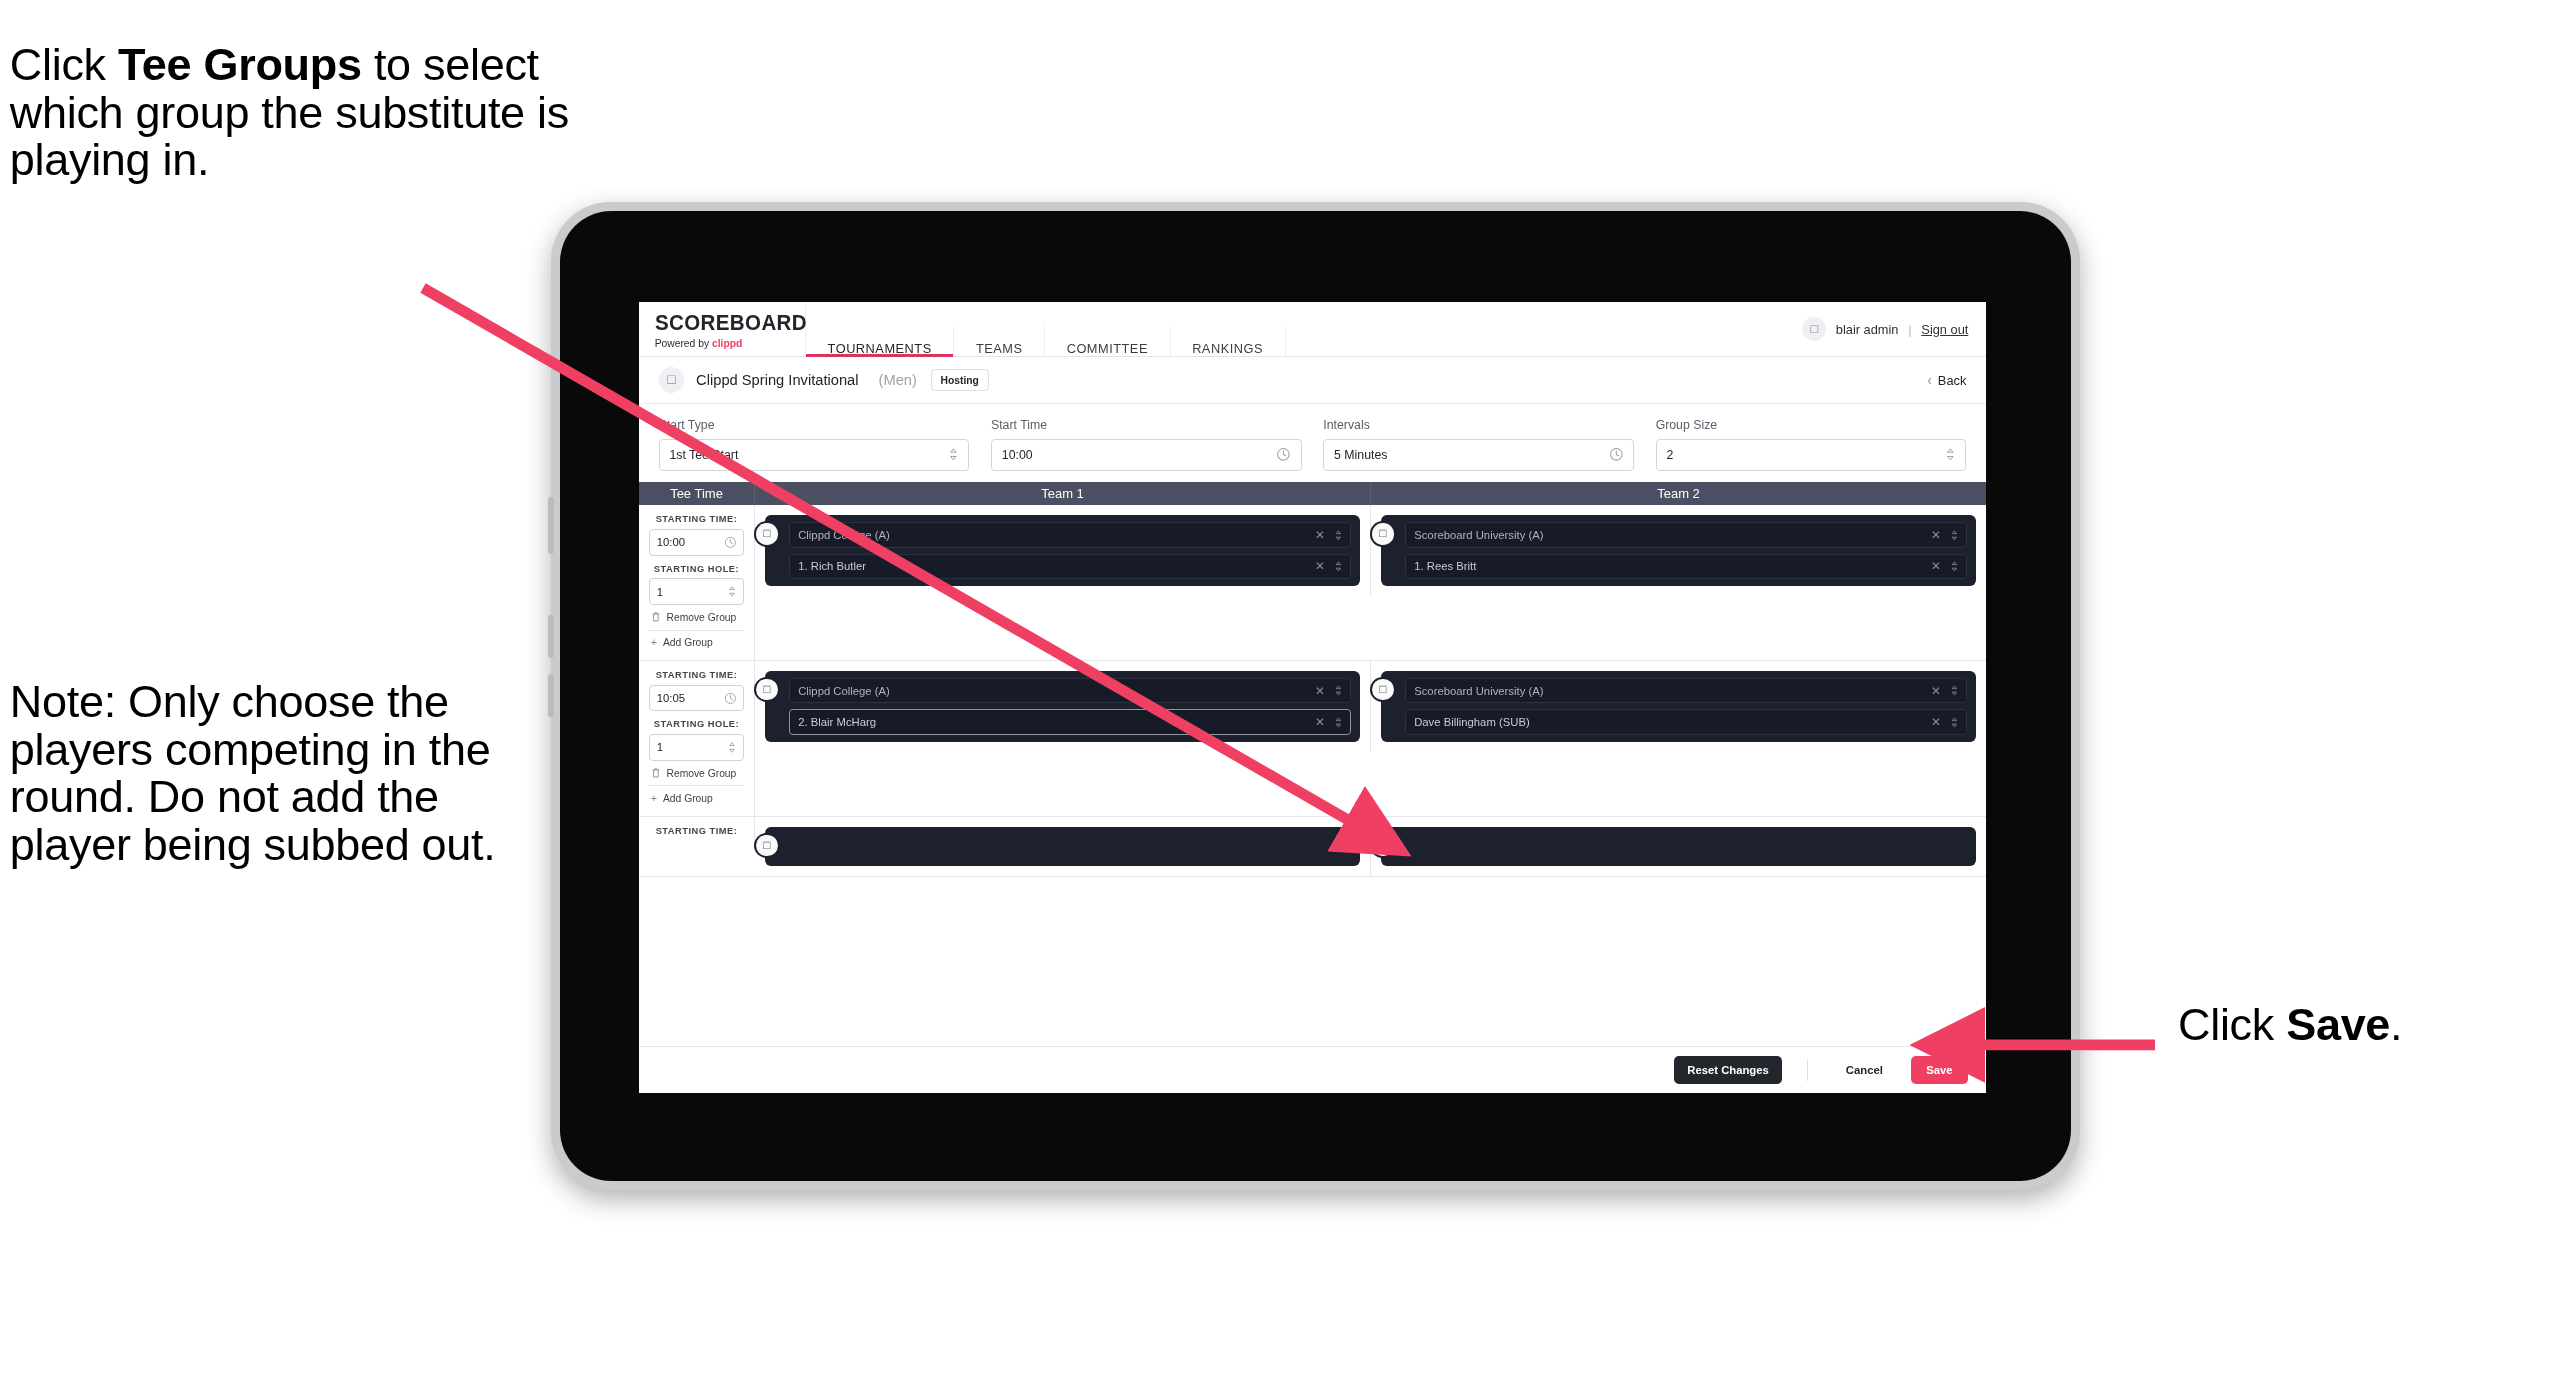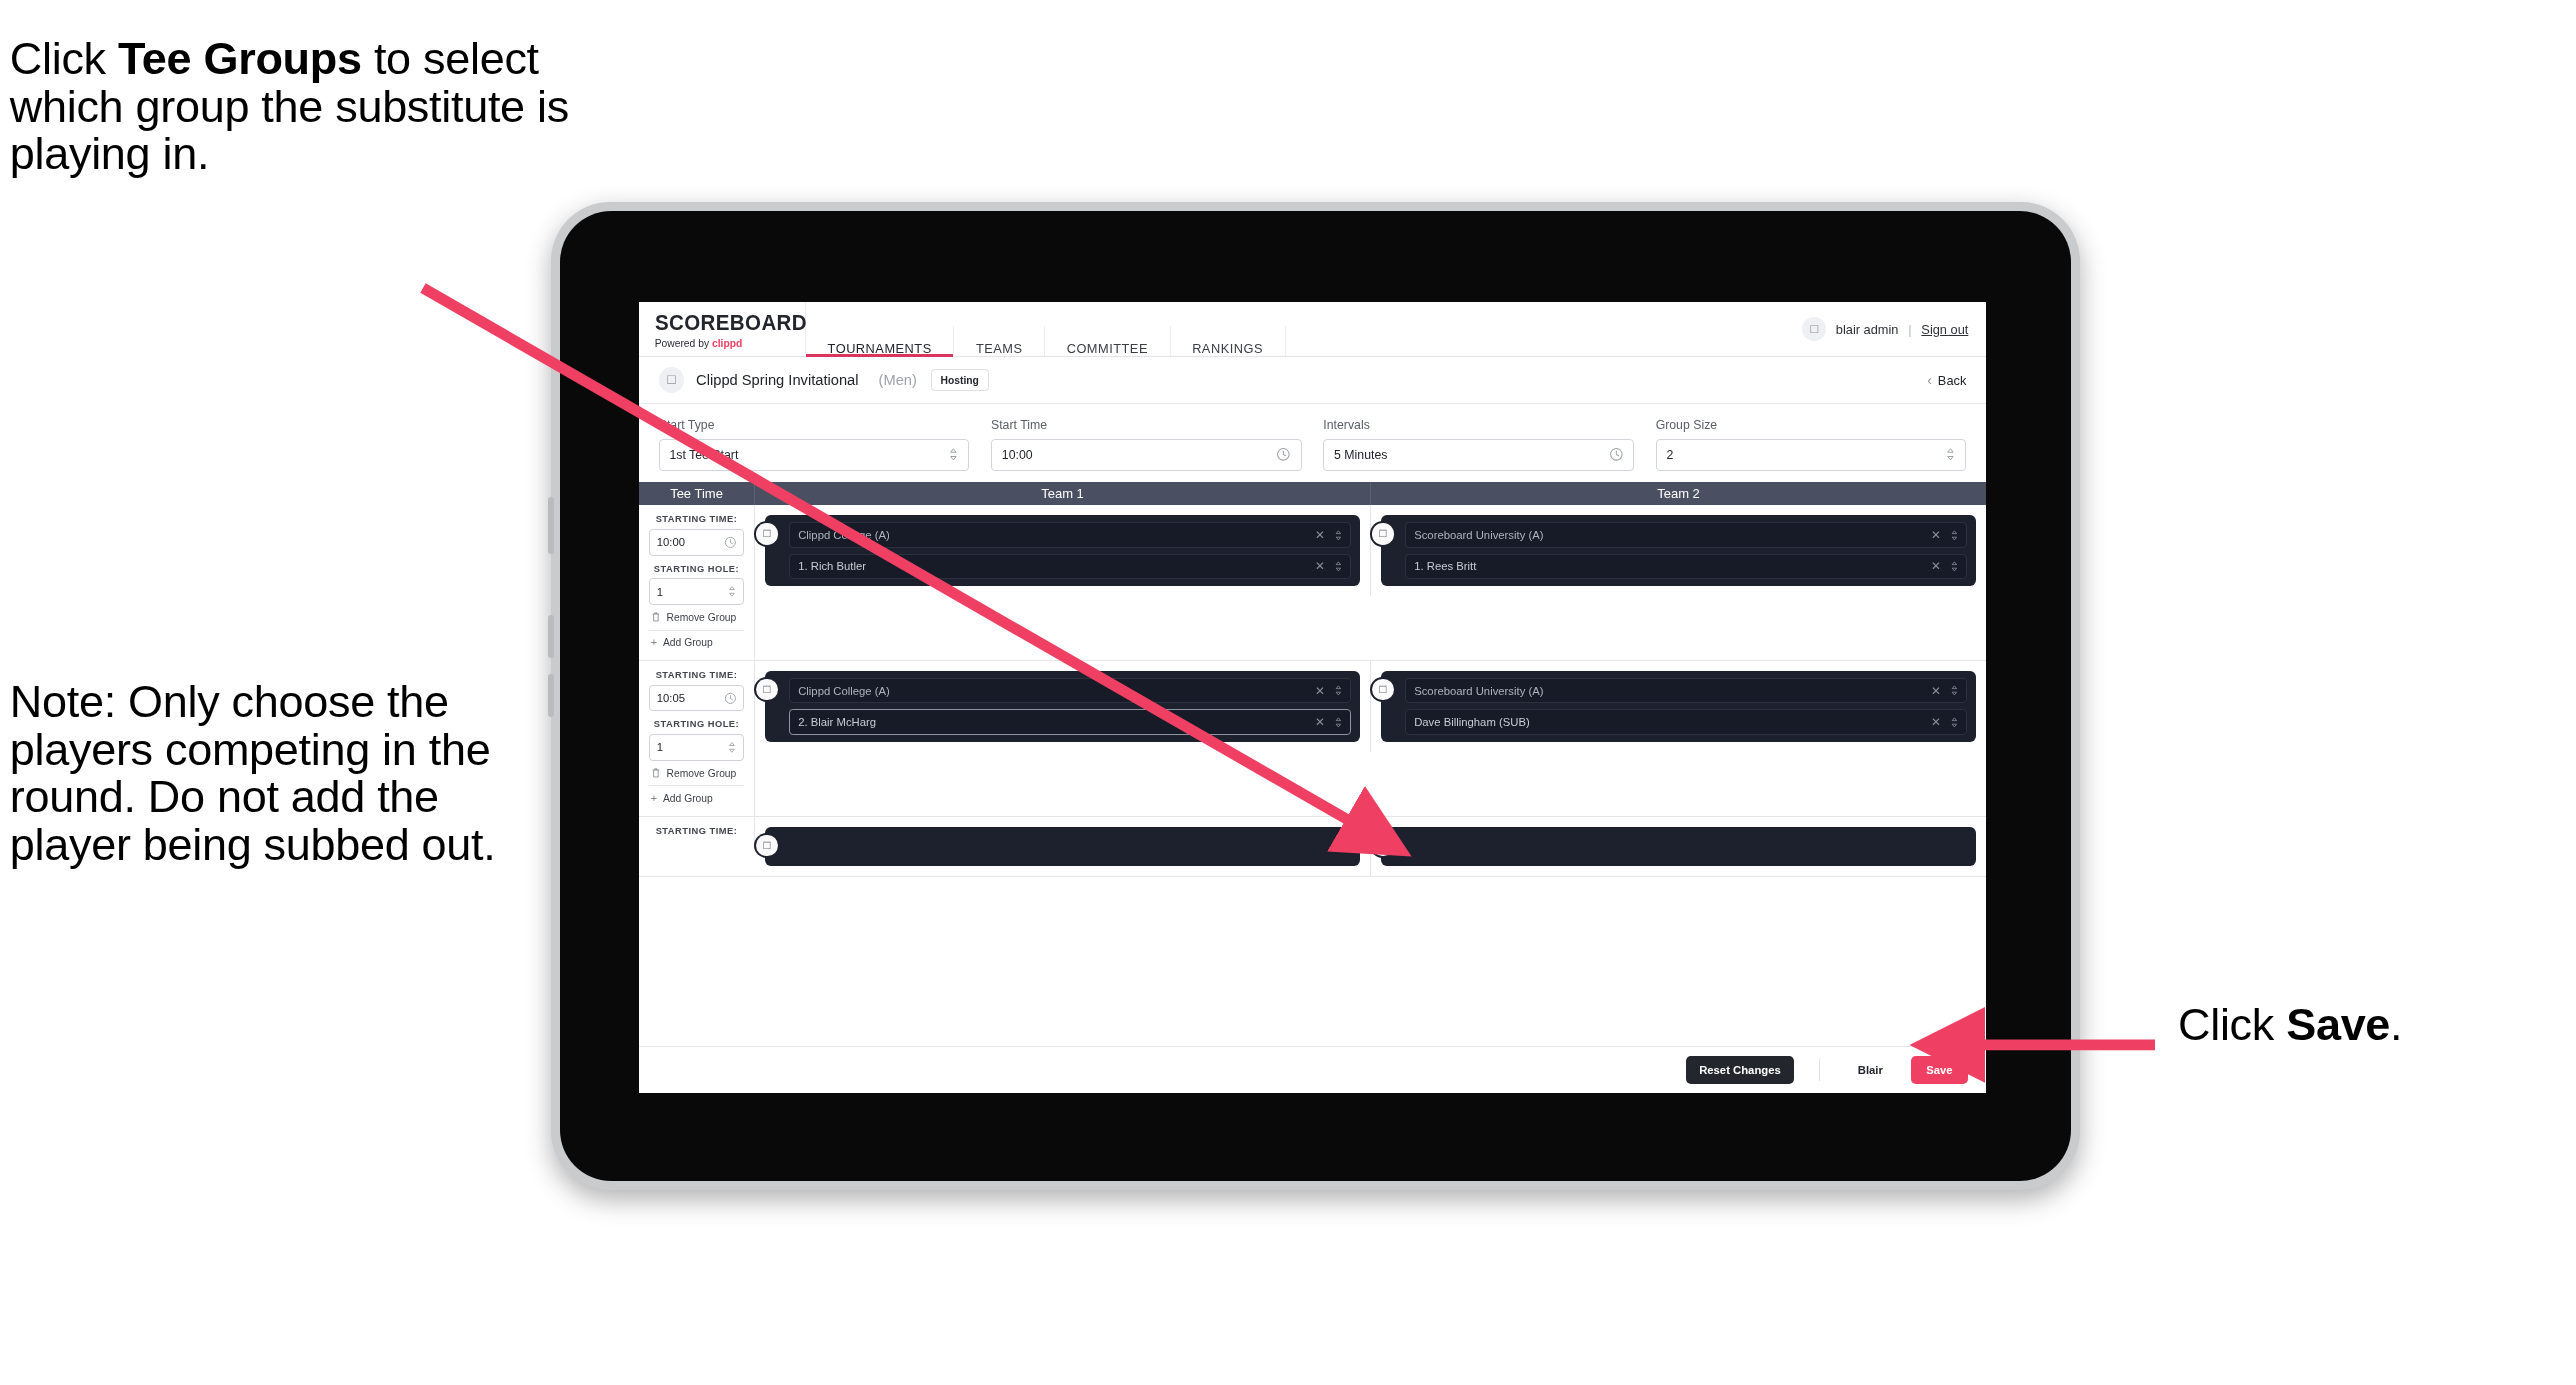--- a/index.html
+++ b/index.html
@@ -13,21 +13,21 @@
 
   
   .anno {
     position: absolute;
     color: #000;
     font-size: 45px;
     line-height: 1.06;
     letter-spacing: -0.3px;
   }
   .anno b { font-weight: 700; }
-  #anno-tee-groups { left: 9.8px; top: 35px; width: 590px; font-weight: 400; }
+  #anno-tee-groups { left: 9.8px; top: 41px; width: 590px; font-weight: 400; }
   #anno-note { left: 9.8px; top: 678px; width: 551px; font-weight: 400; line-height: 1.06; }
   #anno-save { left: 2178px; top: 1001px; width: 374px; font-weight: 400; }
 
   .arrow-svg { position: absolute; left: 0; top: 0; width: 2576px; height: 1385px; pointer-events: none; }
 
   
   #tablet {
     position: absolute; left: 551px; top: 202px;
     width: 1529px; height: 988px;
     background: #c9cbcd;
@@ -499,21 +499,21 @@
             <div class="group-badge">☐</div>
           </div>
         </div>
       </div>
 
     </div>
 
     <div class="app-footer">
       <button class="btn-reset">Reset Changes</button>
       <div class="footer-div"></div>
-      <button class="btn-cancel">Blair</button>
+      <button class="btn-cancel">Cancel</button>
       <button class="btn-save">Save</button>
     </div>
 
   </div>
 
   <svg class="arrow-svg" viewBox="0 0 2620 1409" width="2576" height="1385">
     <defs>
       <marker id="ah" markerWidth="7" markerHeight="7" refX="2.2" refY="3.5" orient="auto">
         <path d="M0,0 L7,3.5 L0,7 Z" fill="#ef3f63"></path>
       </marker>

